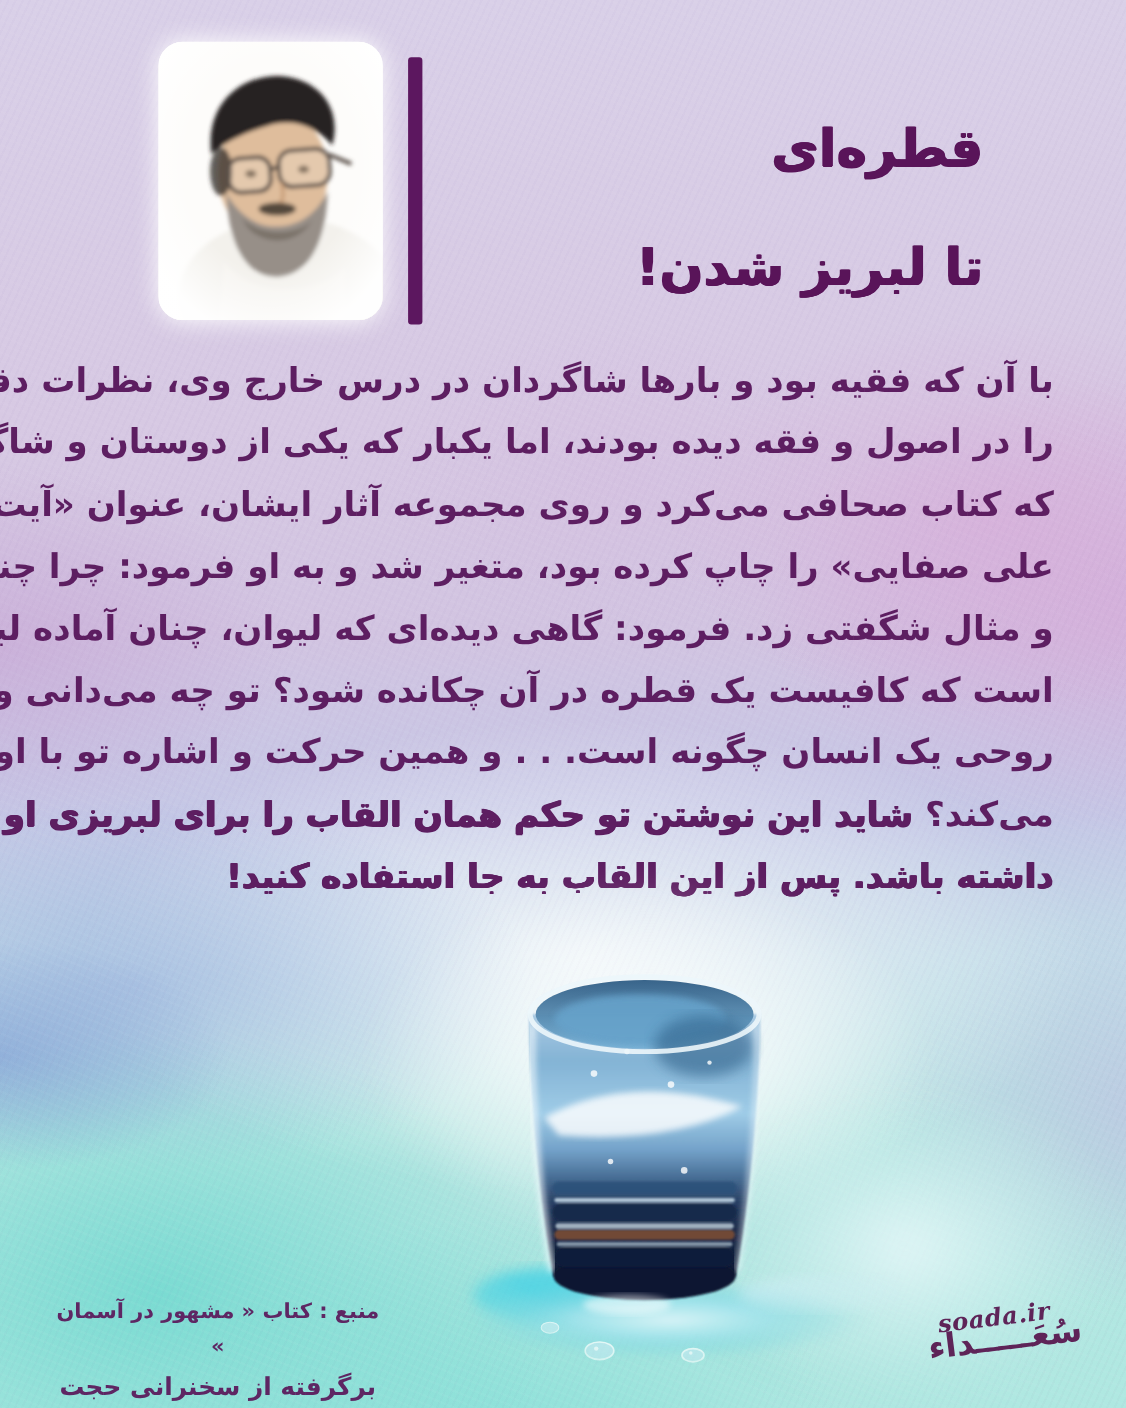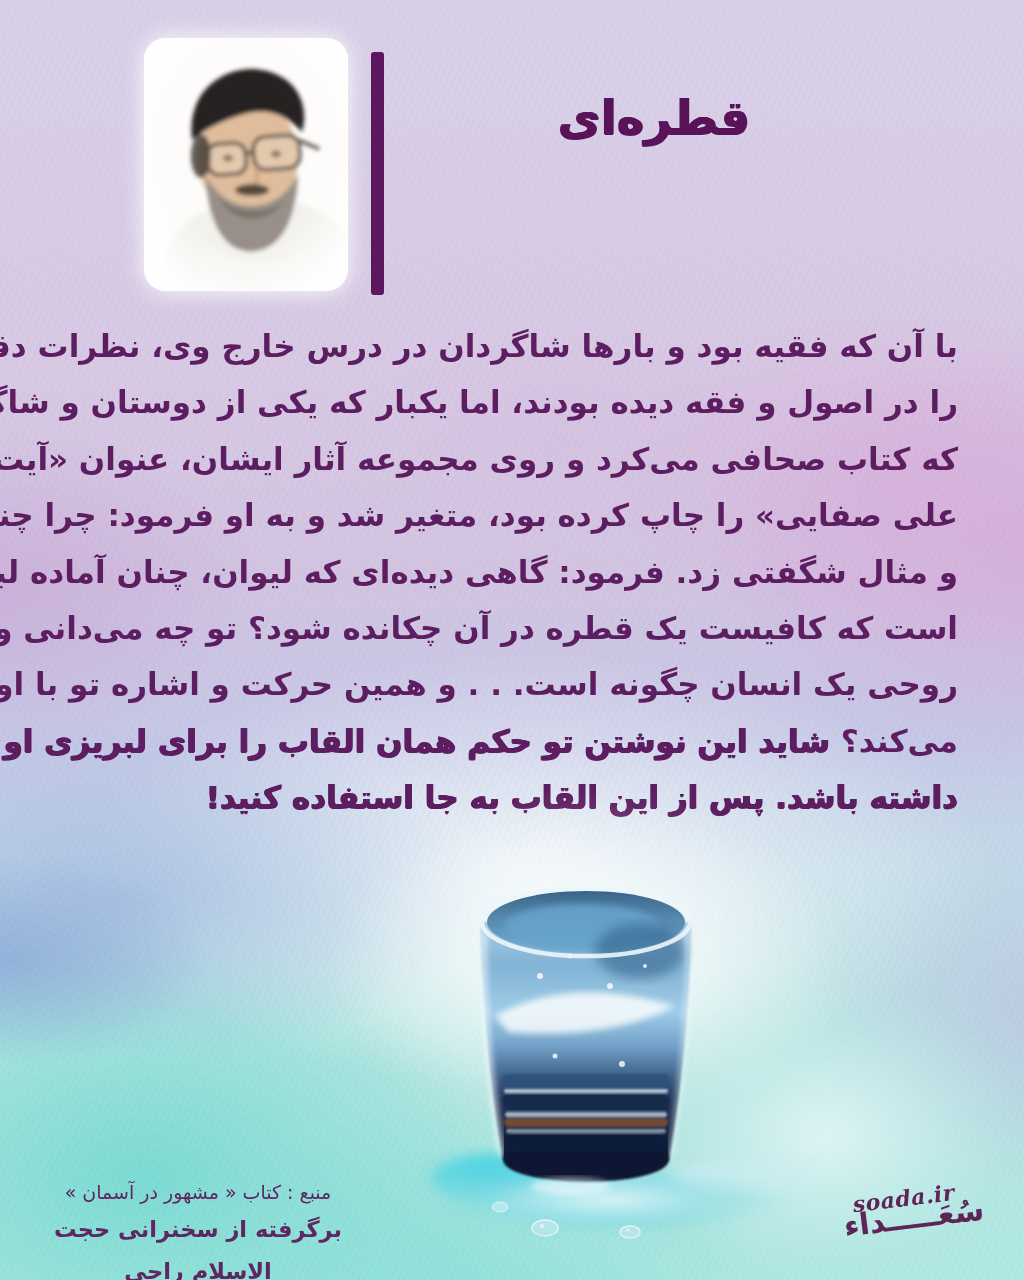--- a/index.html
+++ b/index.html
@@ -21,37 +21,37 @@
       linear-gradient(180deg,#d9d0e8 0%,#d7c9e3 30%,#d2c4e1 45%,#c5c8e6 58%,#c2dce8 68%,#b6e6e2 80%,#afe8e1 100%);
   }
   .grain{position:absolute;inset:0;pointer-events:none;opacity:.6;
     background:
       repeating-linear-gradient(115deg, rgba(120,90,160,.05) 0 2px, transparent 2px 6px),
       repeating-linear-gradient(22deg, rgba(255,255,255,.06) 0 2px, transparent 2px 7px);
   }
   .portrait-card{position:absolute;left:144px;top:38px;width:204px;height:253px;
     border-radius:22px;background:#fdfdfd;box-shadow:0 0 22px rgba(255,255,255,.95);overflow:hidden;}
   .accent-bar{position:absolute;left:371px;top:52px;width:13px;height:243px;background:#5c175f;border-radius:3px;}
-  .title{position:absolute;left:414px;top:64px;width:480px;direction:rtl;text-align:center;
+  .title{position:absolute;left:414px;top:82px;width:480px;direction:rtl;text-align:right;
     color:#591459;font-weight:bold;font-size:47px;line-height:108px;}
   .heavy{text-shadow:.7px 0 currentColor,-.7px 0 currentColor,0 .5px currentColor;}
   .body-text{position:absolute;left:66px;top:318px;width:892px;direction:rtl;color:#5d1e61;
     font-size:31px;font-weight:bold;}
   .bline{height:56.4px;line-height:56.4px;white-space:nowrap;
     text-align:justify;text-align-last:justify;}
   .bline.last{text-align:right;text-align-last:right;}
   .glass-fog{position:absolute;left:330px;top:798px;width:520px;height:330px;border-radius:50%;
     background:radial-gradient(closest-side, rgba(255,255,255,.95), rgba(255,255,255,0));filter:blur(14px);}
   .glass-fog2{position:absolute;left:620px;top:990px;width:404px;height:290px;border-radius:50%;
     background:radial-gradient(closest-side, rgba(245,252,255,.8), rgba(245,252,255,0));filter:blur(16px);}
   .glass-scene{position:absolute;left:360px;top:826px;width:460px;height:454px;
     -webkit-mask-image:radial-gradient(ellipse 72% 64% at 50% 48%, #000 55%, transparent 88%);
     mask-image:radial-gradient(ellipse 72% 64% at 50% 48%, #000 55%, transparent 88%);}
   .source{position:absolute;left:46px;top:1176px;width:304px;direction:rtl;text-align:center;color:#5e2663;}
-  .source .s1{font-size:19px;font-weight:normal;line-height:32px;}
+  .source .s1{font-size:19px;font-weight:bold;line-height:32px;}
   .source .s2{font-size:22.5px;font-weight:bold;line-height:42px;}
   .logo{position:absolute;left:820px;top:1182px;width:190px;height:90px;color:#5e2458;transform:rotate(-7deg);}
   .logo .callig{position:absolute;right:0;top:16px;width:100%;direction:rtl;text-align:center;
     font-size:30px;font-weight:bold;line-height:40px;}
   .logo .latin{position:absolute;left:36px;top:2px;font-family:"DejaVu Serif",serif;font-style:italic;
     font-size:22px;font-weight:bold;letter-spacing:.5px;}
 </style>
 </head>
 <body>
 
@@ -90,20 +90,21 @@
         <path d="M 76,160 C 86,186 126,188 140,162 C 128,176 92,178 76,160 Z" fill="#6e655d" opacity="0.7"></path>
         <ellipse cx="108" cy="152" rx="17" ry="6" fill="#55493c"></ellipse>
       </g>
       <rect width="204" height="253" fill="url(#vign)"></rect>
     </svg>
   </div>
 
   <div class="accent-bar"></div>
   <div class="title heavy">
     <div>قطره‌ای</div>
+    <div>تا لبریز شدن!</div>
   </div>
 
   <div class="body-text">
     <div class="bline">با آن که فقیه بود و بارها شاگردان در درس خارج وی، نظرات دقیقش</div>
     <div class="bline">را در اصول و فقه دیده بودند، اما یکبار که یکی از دوستان و شاگردان</div>
     <div class="bline">که کتاب صحافی می‌کرد و روی مجموعه آثار ایشان، عنوان «آیت‌الله</div>
     <div class="bline">علی صفایی» را چاپ کرده بود، متغیر شد و به او فرمود: چرا چنین کردی؟</div>
     <div class="bline">و مثال شگفتی زد. فرمود: گاهی دیده‌ای که لیوان، چنان آماده لبریزی</div>
     <div class="bline">است که کافیست یک قطره در آن چکانده شود؟ تو چه می‌دانی وضع</div>
     <div class="bline">روحی یک انسان چگونه است. . . و همین حرکت و اشاره تو با او چه</div>

